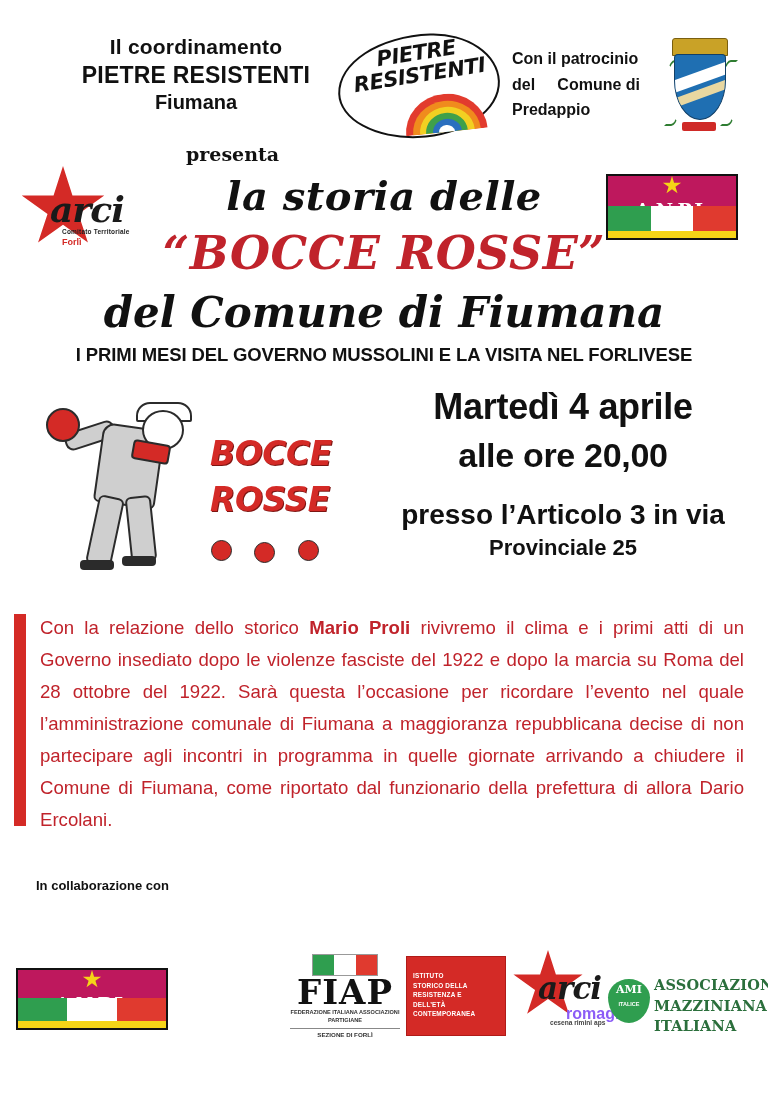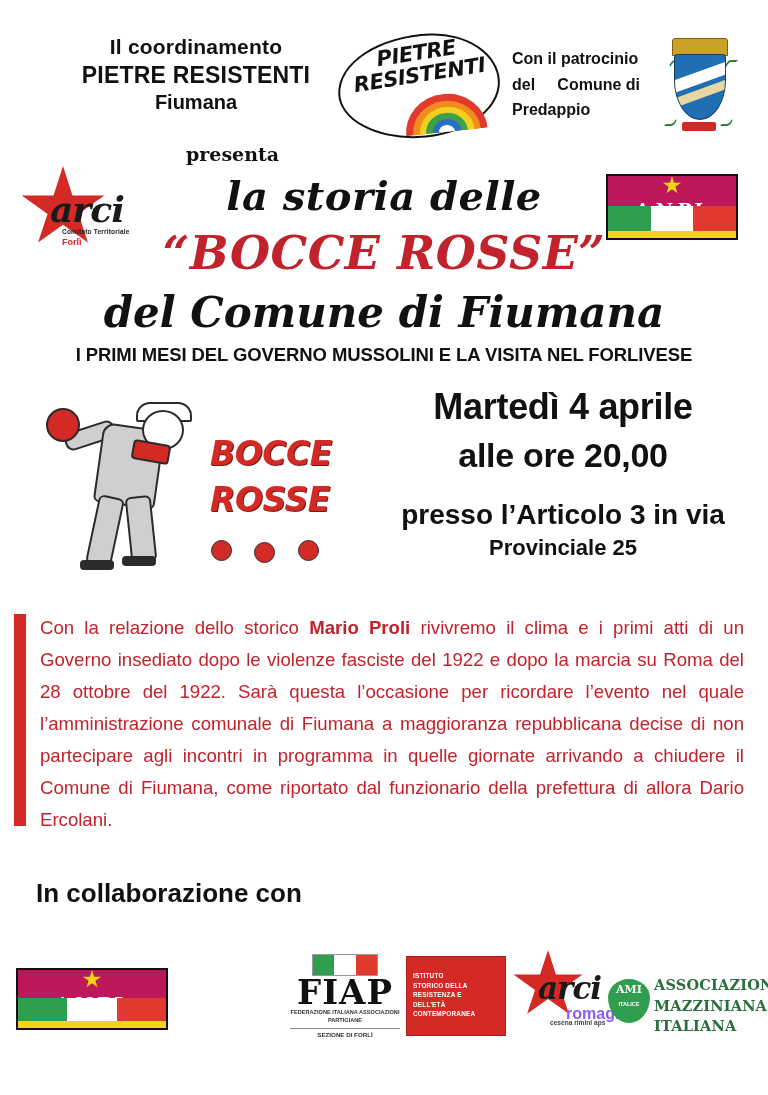--- a/index.html
+++ b/index.html
@@ -468,21 +468,21 @@
     line-height: 1.72;
     color: #c0232b;
     text-align: justify;
   }
   .body-text b { color: #c0232b; font-weight: 800; }
 
   
   .collab-label {
     position: absolute;
     left: 36px; top: 878px;
-    font-size: 26px;
+    font-size: 13px;
     font-weight: 600;
     color: #111;
   }
   .collab-row {
     position: absolute;
     left: 10px; top: 916px;
     width: 748px;
     height: 120px;
   }
 

